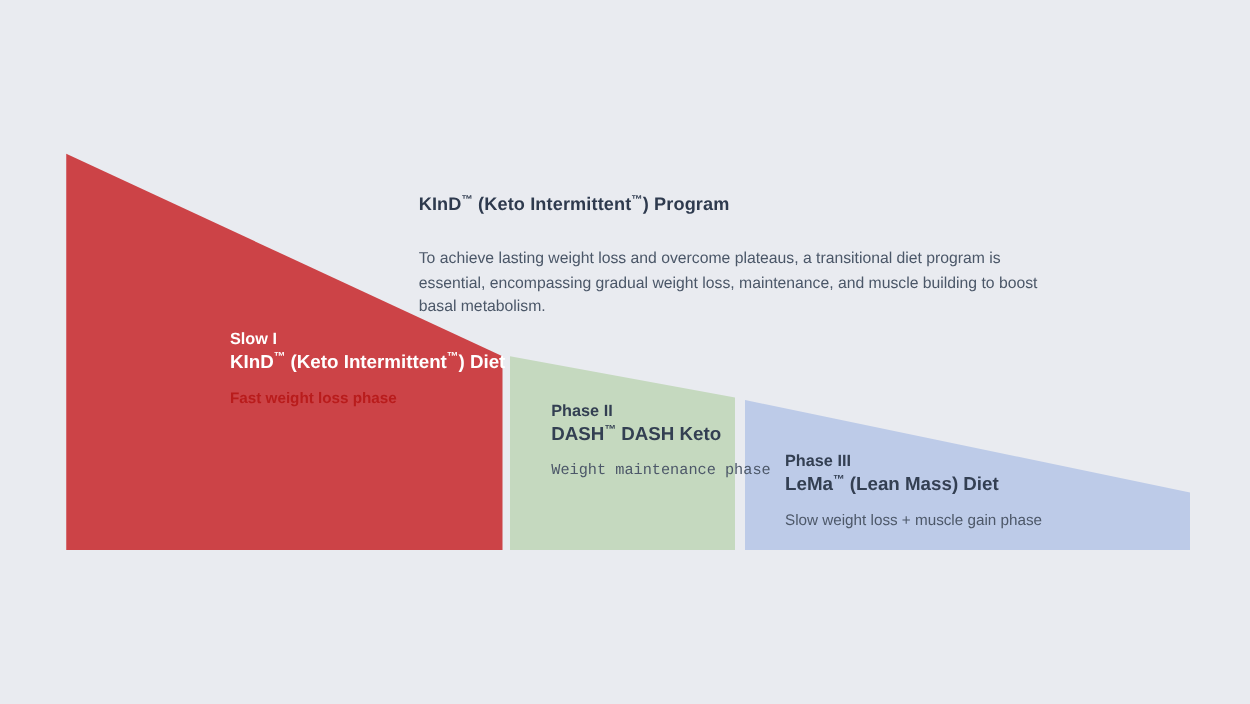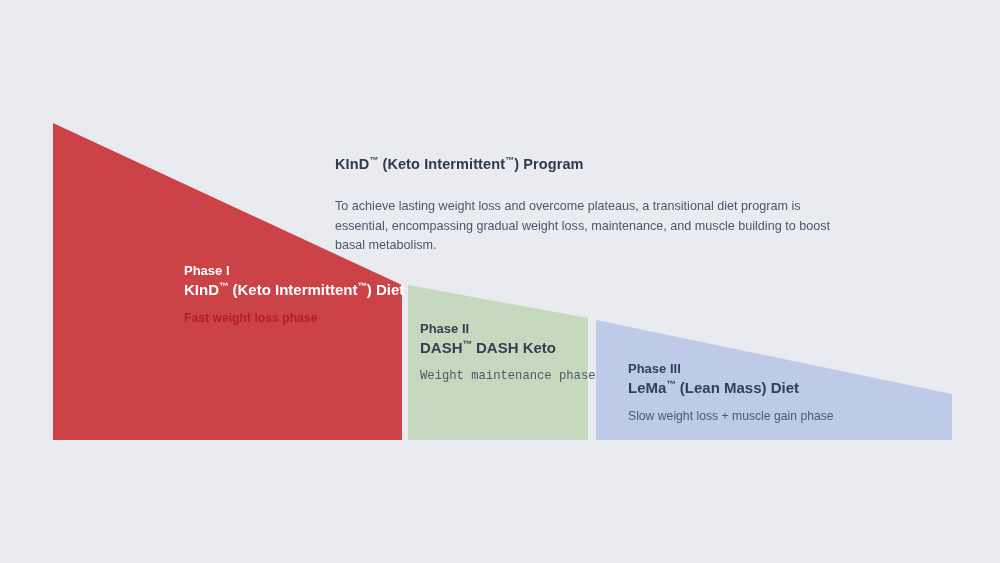--- a/index.html
+++ b/index.html
@@ -94,21 +94,21 @@
   #phase-1-block .phase-num,
   #phase-1-block .phase-name {
     color: #ffffff;
   }
   #phase-1-block .phase-sub {
     color: #b91c1c;
     font-weight: bold;
   }
 
   #phase-2-block {
-    left: 404px;
+    left: 425px;
     top: 320px;
   }
   #phase-2-block .phase-num,
   #phase-2-block .phase-name {
     color: #333f52;
   }
   #phase-2-block .phase-sub {
     color: #4d5869;
     font-family: Liberation Mono, monospace;
   }
@@ -145,21 +145,21 @@
   <div class="text-layer">
 
     <div class="program-block">
       <div class="program-title">
         <span>KInD</span><sup class="tm">™</sup><span> (Keto Intermittent</span><sup class="tm">™</sup><span>) Program</span>
       </div>
       <p class="program-desc">To achieve lasting weight loss and overcome plateaus, a transitional diet program is essential, encompassing gradual weight loss, maintenance, and muscle building to boost basal metabolism.</p>
     </div>
 
     <div class="phase-block" id="phase-1-block">
-      <div class="phase-num">Phase I</div>
+      <div class="phase-num">Slow I</div>
       <div class="phase-name">
         <span>KInD</span><sup class="tm">™</sup><span> (Keto Intermittent</span><sup class="tm">™</sup><span>) Diet</span>
       </div>
       <div class="phase-sub">Fast weight loss phase</div>
     </div>
 
     <div class="phase-block" id="phase-2-block">
       <div class="phase-num">Phase II</div>
       <div class="phase-name">
         <span>DASH</span><sup class="tm">™</sup><span> DASH Keto</span>

